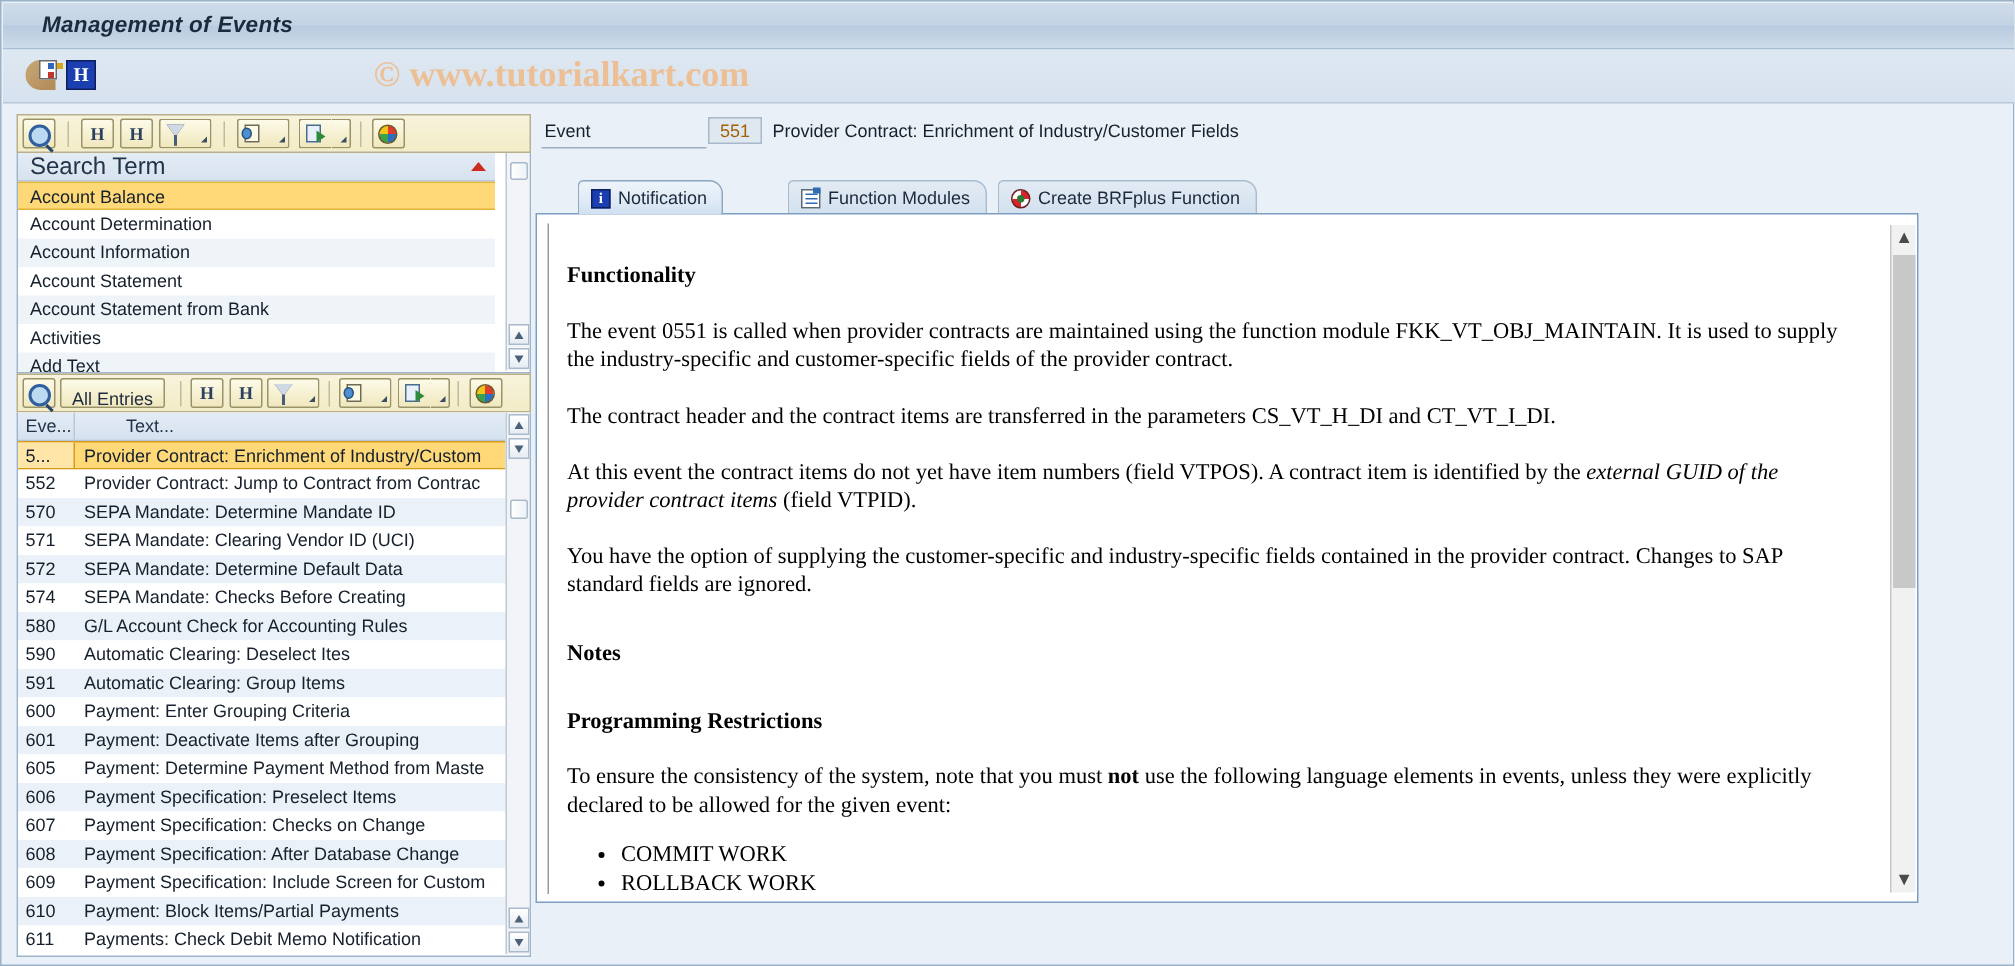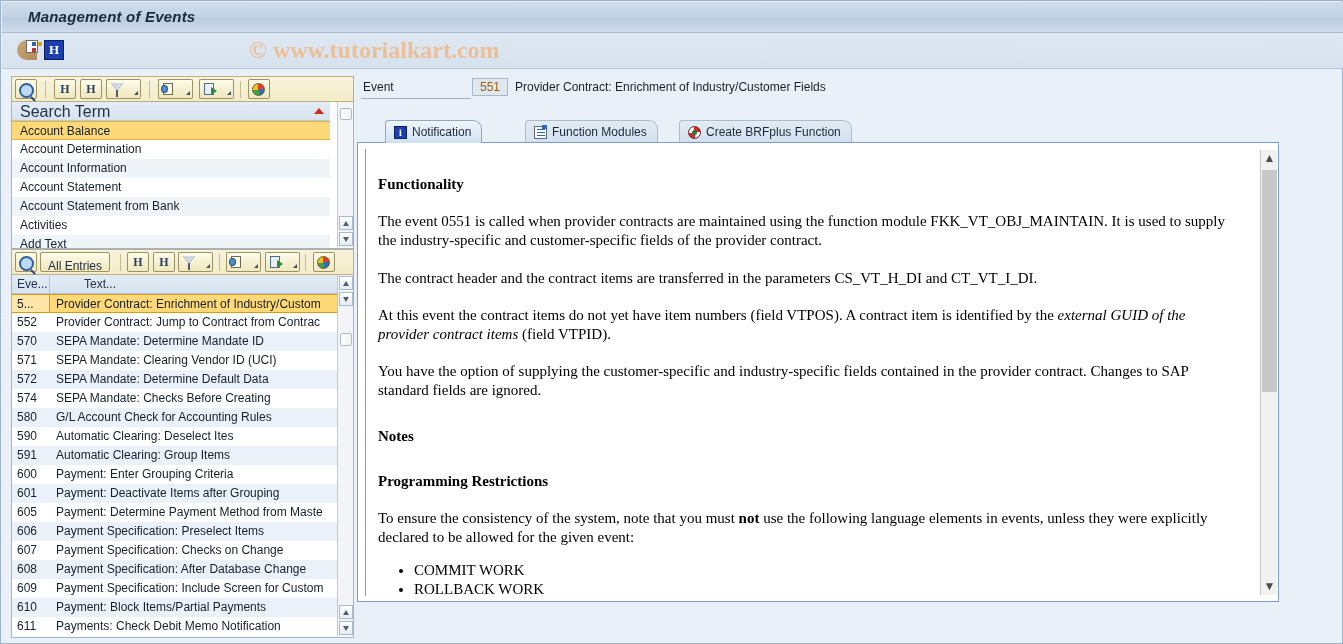--- a/index.html
+++ b/index.html
@@ -848,21 +848,21 @@
 
     <div id="tab-strip">
       <div class="tab active" style="left:28px;">
         <span class="tab-ico ti-info">i</span>
         <span>Notification</span>
       </div>
       <div class="tab" style="left:168px;">
         <span class="tab-ico ti-list"></span>
         <span>Function Modules</span>
       </div>
-      <div class="tab" style="left:322px;">
+      <div class="tab" style="left:308px;">
         <span class="tab-ico ti-brf"></span>
         <span>Create BRFplus Function</span>
       </div>
     </div>
 
     <div id="doc-container">
       <div id="doc-inner">
         <div id="doc-body">
           <h3>Functionality</h3>
           <p>The event 0551 is called when provider contracts are maintained using the function module FKK_VT_OBJ_MAINTAIN. It is used to supply the industry-specific and customer-specific fields of the provider contract.</p>

